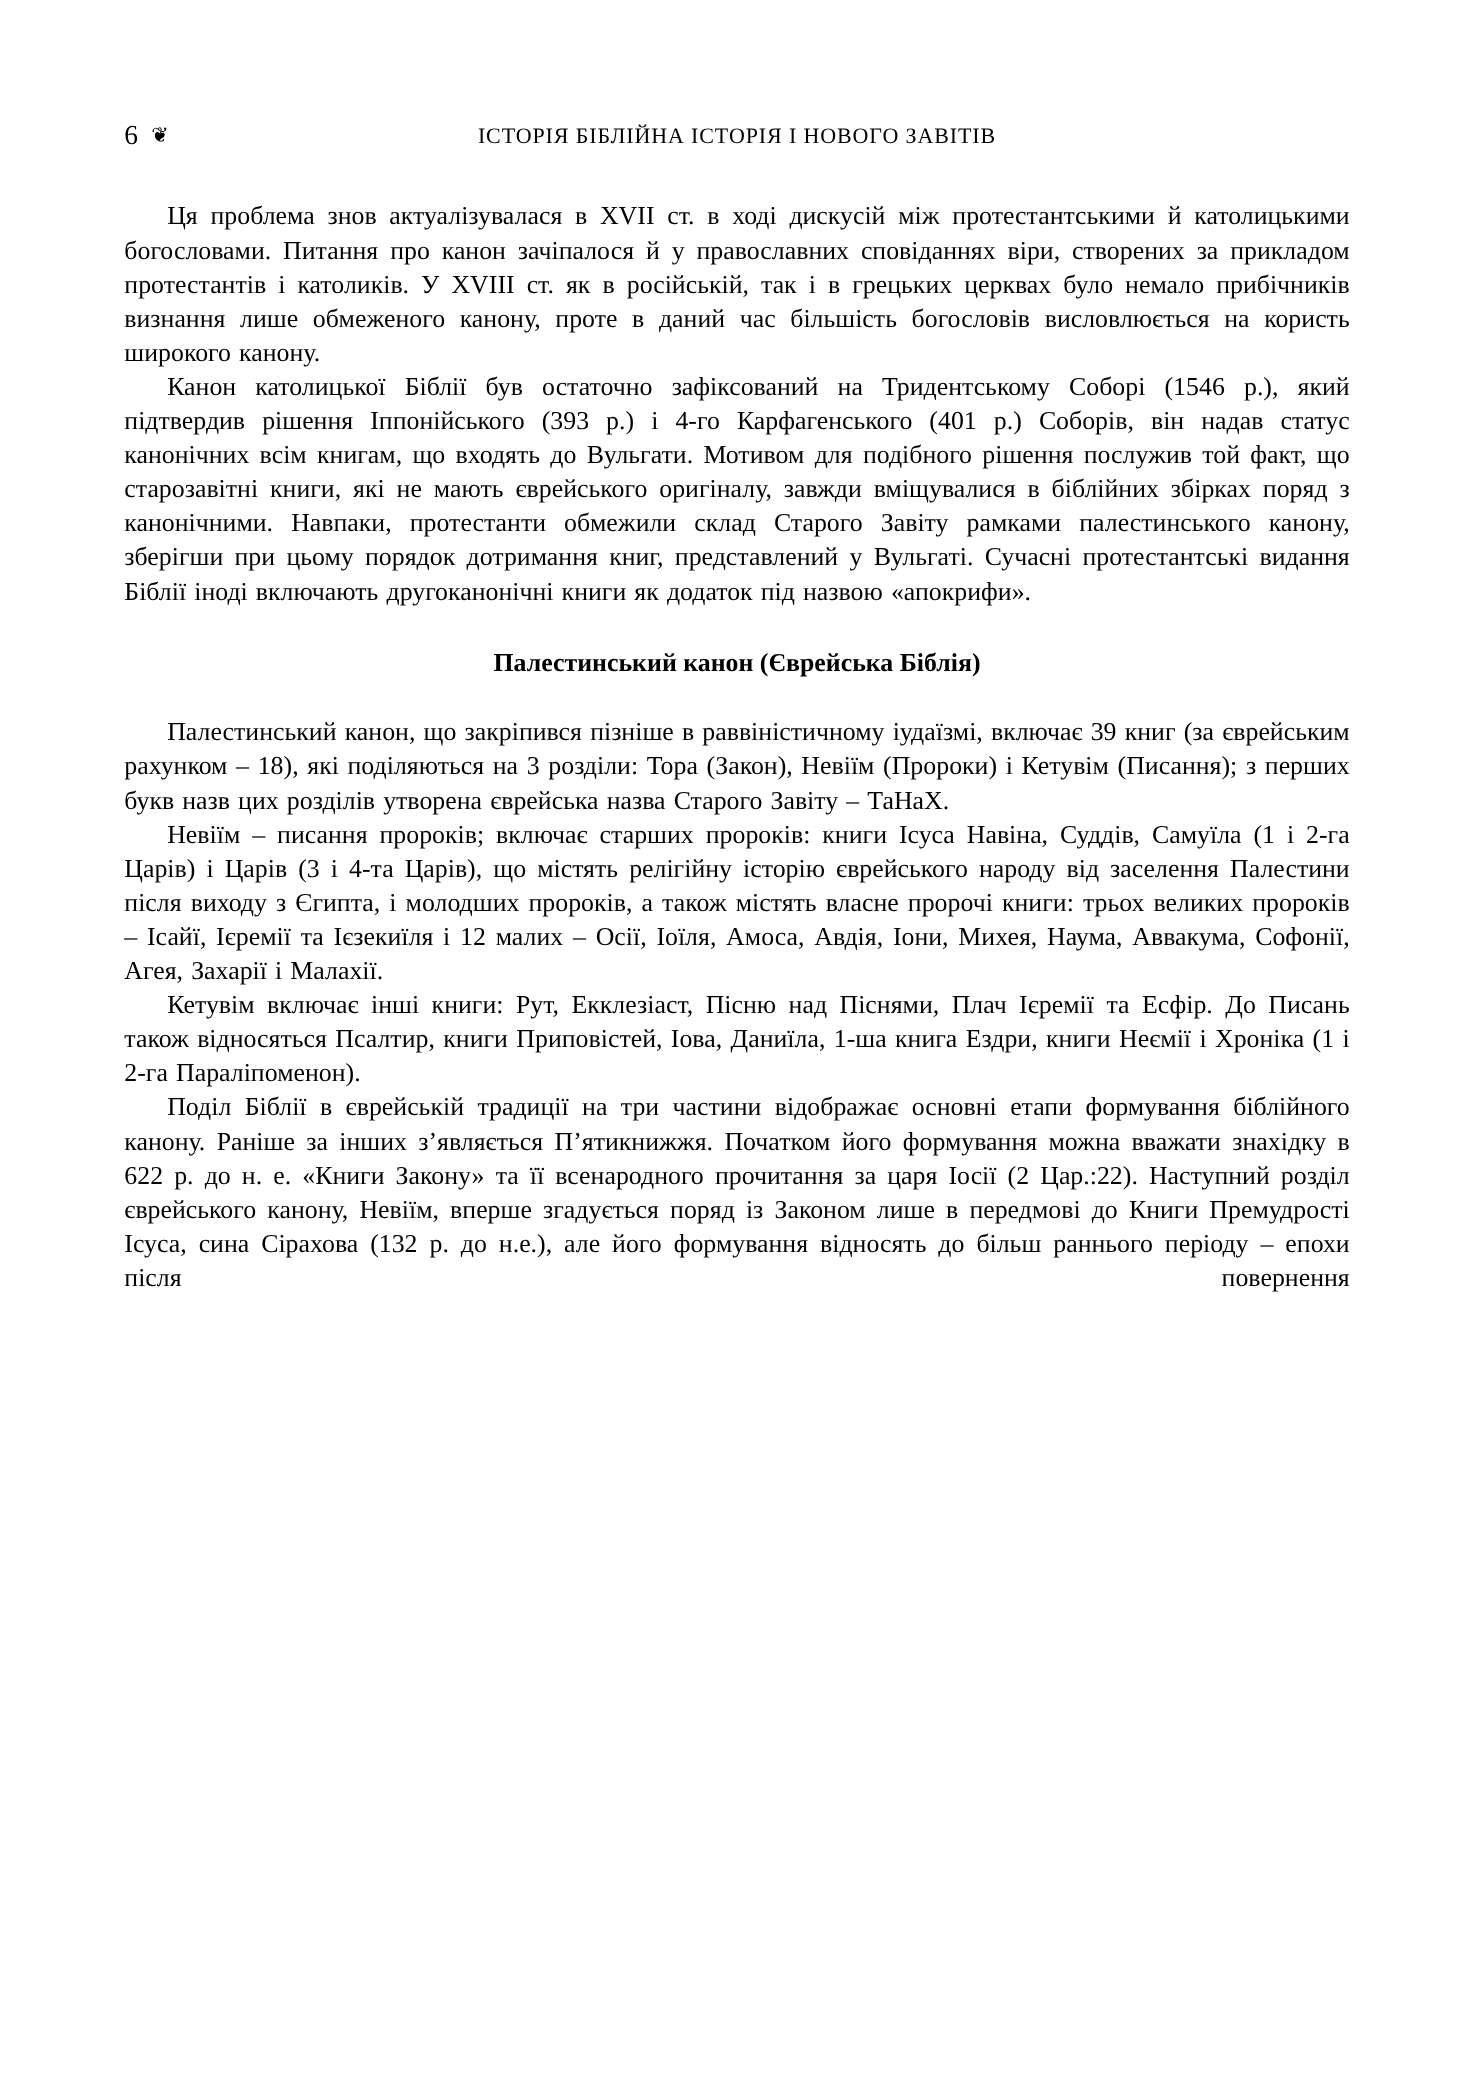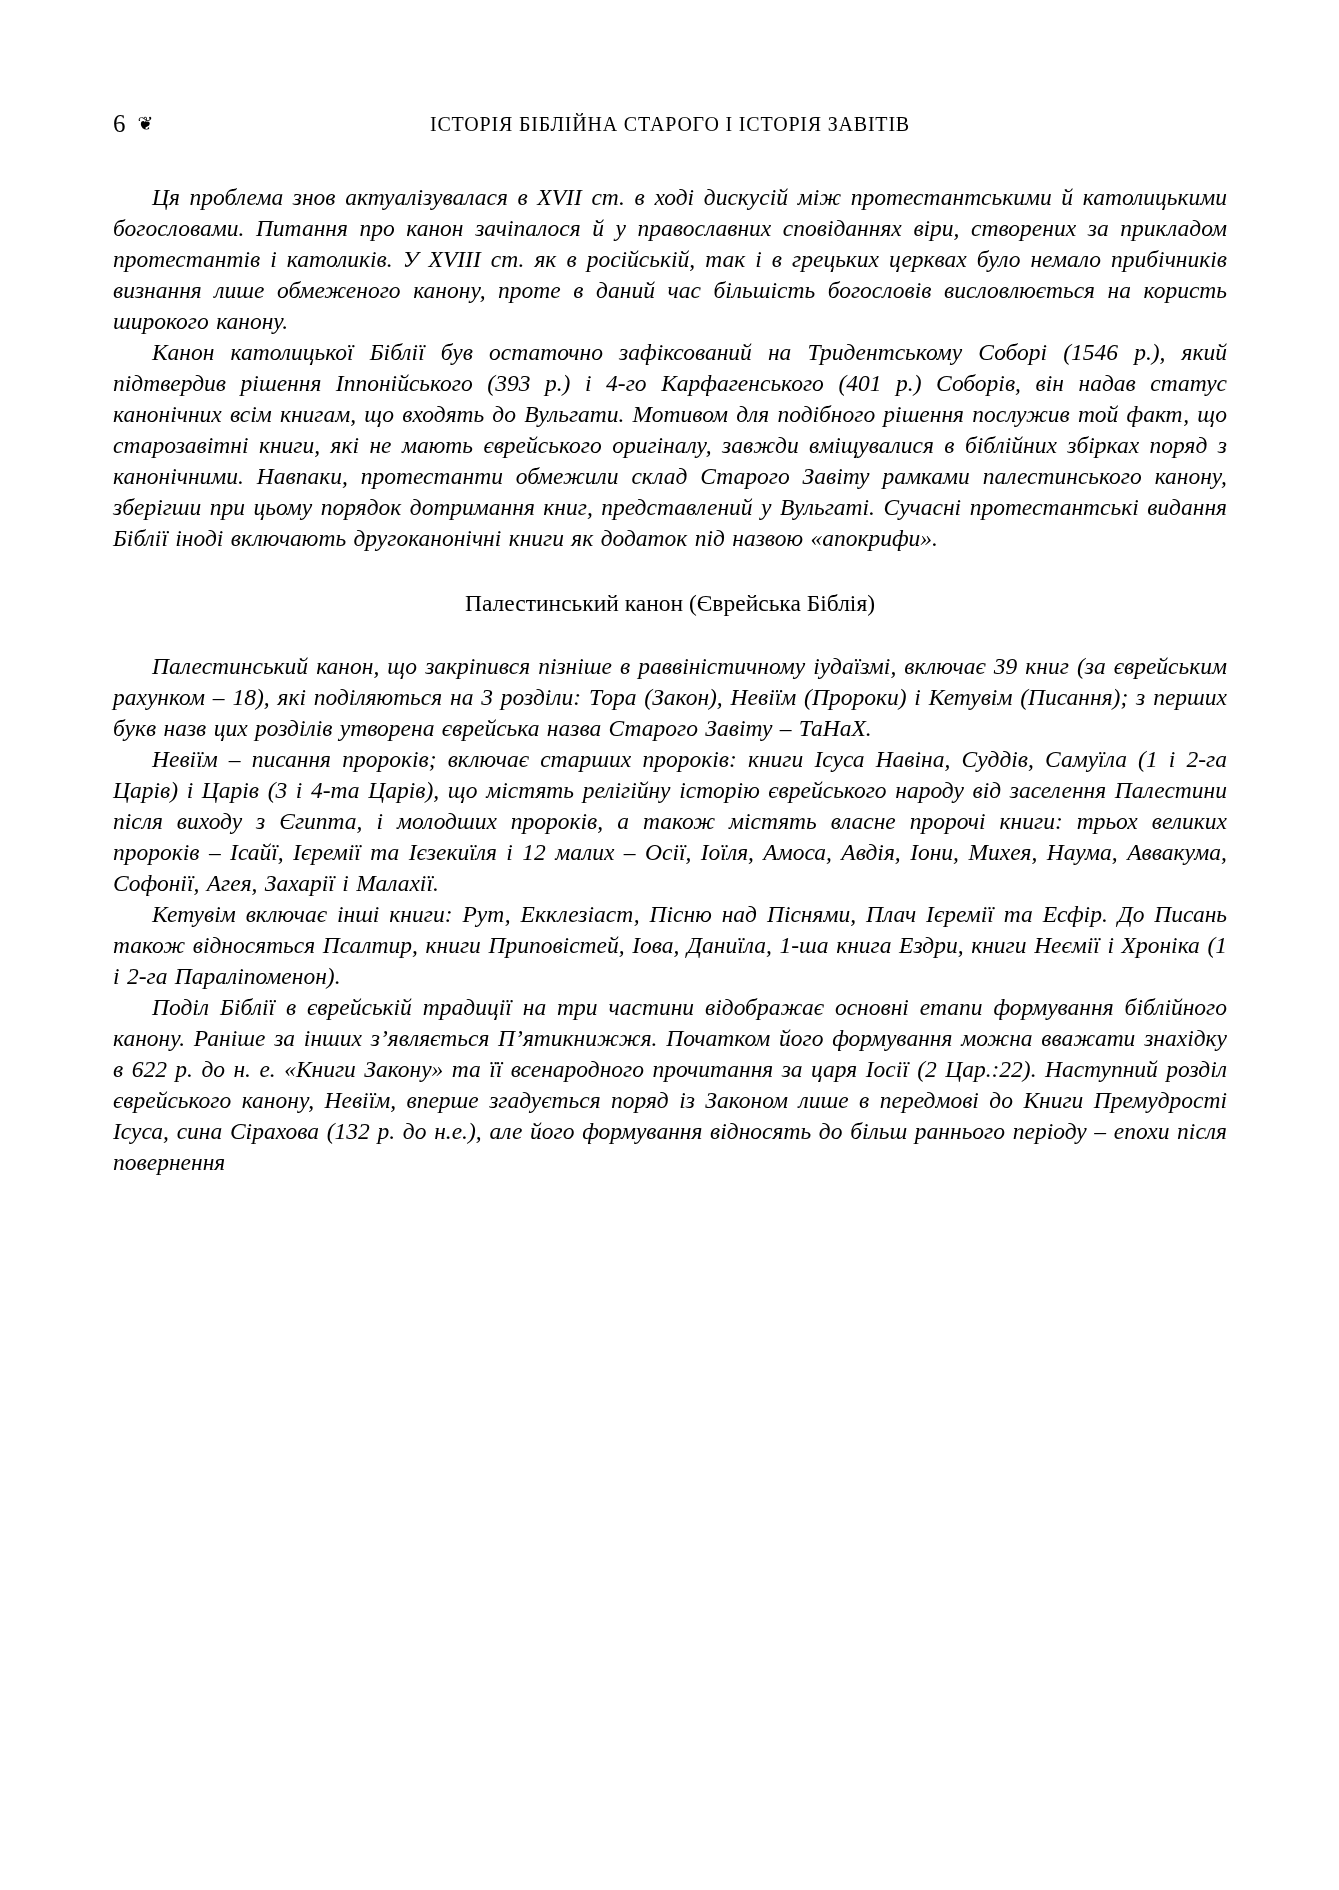--- a/index.html
+++ b/index.html
@@ -50,45 +50,44 @@
     letter-spacing: 0.8px;
     white-space: nowrap;
   }
   .body-text p {
     margin: 0;
     text-align: justify;
     text-indent: 39px;
     font-size: 23.5px;
     line-height: 31px;
     word-spacing: 1.5px;
-    font-style: italic;
   }
   .section-heading {
     text-align: center;
     font-size: 23.5px;
-    font-weight: normal;
+    font-weight: bold;
     margin: 34px 0 32px 0;
     line-height: 31px;
   }
   
   .continues {
     text-align-last: justify;
   }
 </style>
 </head>
 <body>
 
 <div class="page">
 
   <div class="page-header">
     <div class="page-number-group">
       <span class="page-number">6</span>
       <span class="ornament">❦</span>
     </div>
-    <div class="header-title">ІСТОРІЯ БІБЛІЙНА СТАРОГО І ІСТОРІЯ ЗАВІТІВ</div>
+    <div class="header-title">ІСТОРІЯ БІБЛІЙНА ІСТОРІЯ І НОВОГО ЗАВІТІВ</div>
   </div>
 
   <div class="body-text">
 
     <p>Ця проблема знов актуалізувалася в XVII ст. в ході дискусій між протестантськими й католицькими богословами. Питання про канон зачіпалося й у православних сповіданнях віри, створених за прикладом протестантів і католиків. У XVIII ст. як в російській, так і в грецьких церквах було немало прибічників визнання лише обмеженого канону, проте в даний час більшість богословів висловлюється на користь широкого канону.</p>
     <p>Канон католицької Біблії був остаточно зафіксований на Тридентському Соборі (1546 р.), який підтвердив рішення Іппонійського (393 р.) і 4-го Карфагенського (401 р.) Соборів, він надав статус канонічних всім книгам, що входять до Вульгати. Мотивом для подібного рішення послужив той факт, що старозавітні книги, які не мають єврейського оригіналу, завжди вміщувалися в біблійних збірках поряд з канонічними. Навпаки, протестанти обмежили склад Старого Завіту рамками палестинського канону, зберігши при цьому порядок дотримання книг, представлений у Вульгаті. Сучасні протестантські видання Біблії іноді включають другоканонічні книги як додаток під назвою «апокрифи».</p>
 
     <h2 class="section-heading">Палестинський канон (Єврейська Біблія)</h2>
 
     <p>Палестинський канон, що закріпився пізніше в раввіністичному іудаїзмі, включає 39 книг (за єврейським рахунком – 18), які поділяються на 3 розділи: Тора (Закон), Невіїм (Пророки) і Кетувім (Писання); з перших букв назв цих розділів утворена єврейська назва Старого Завіту – ТаНаХ.</p>

